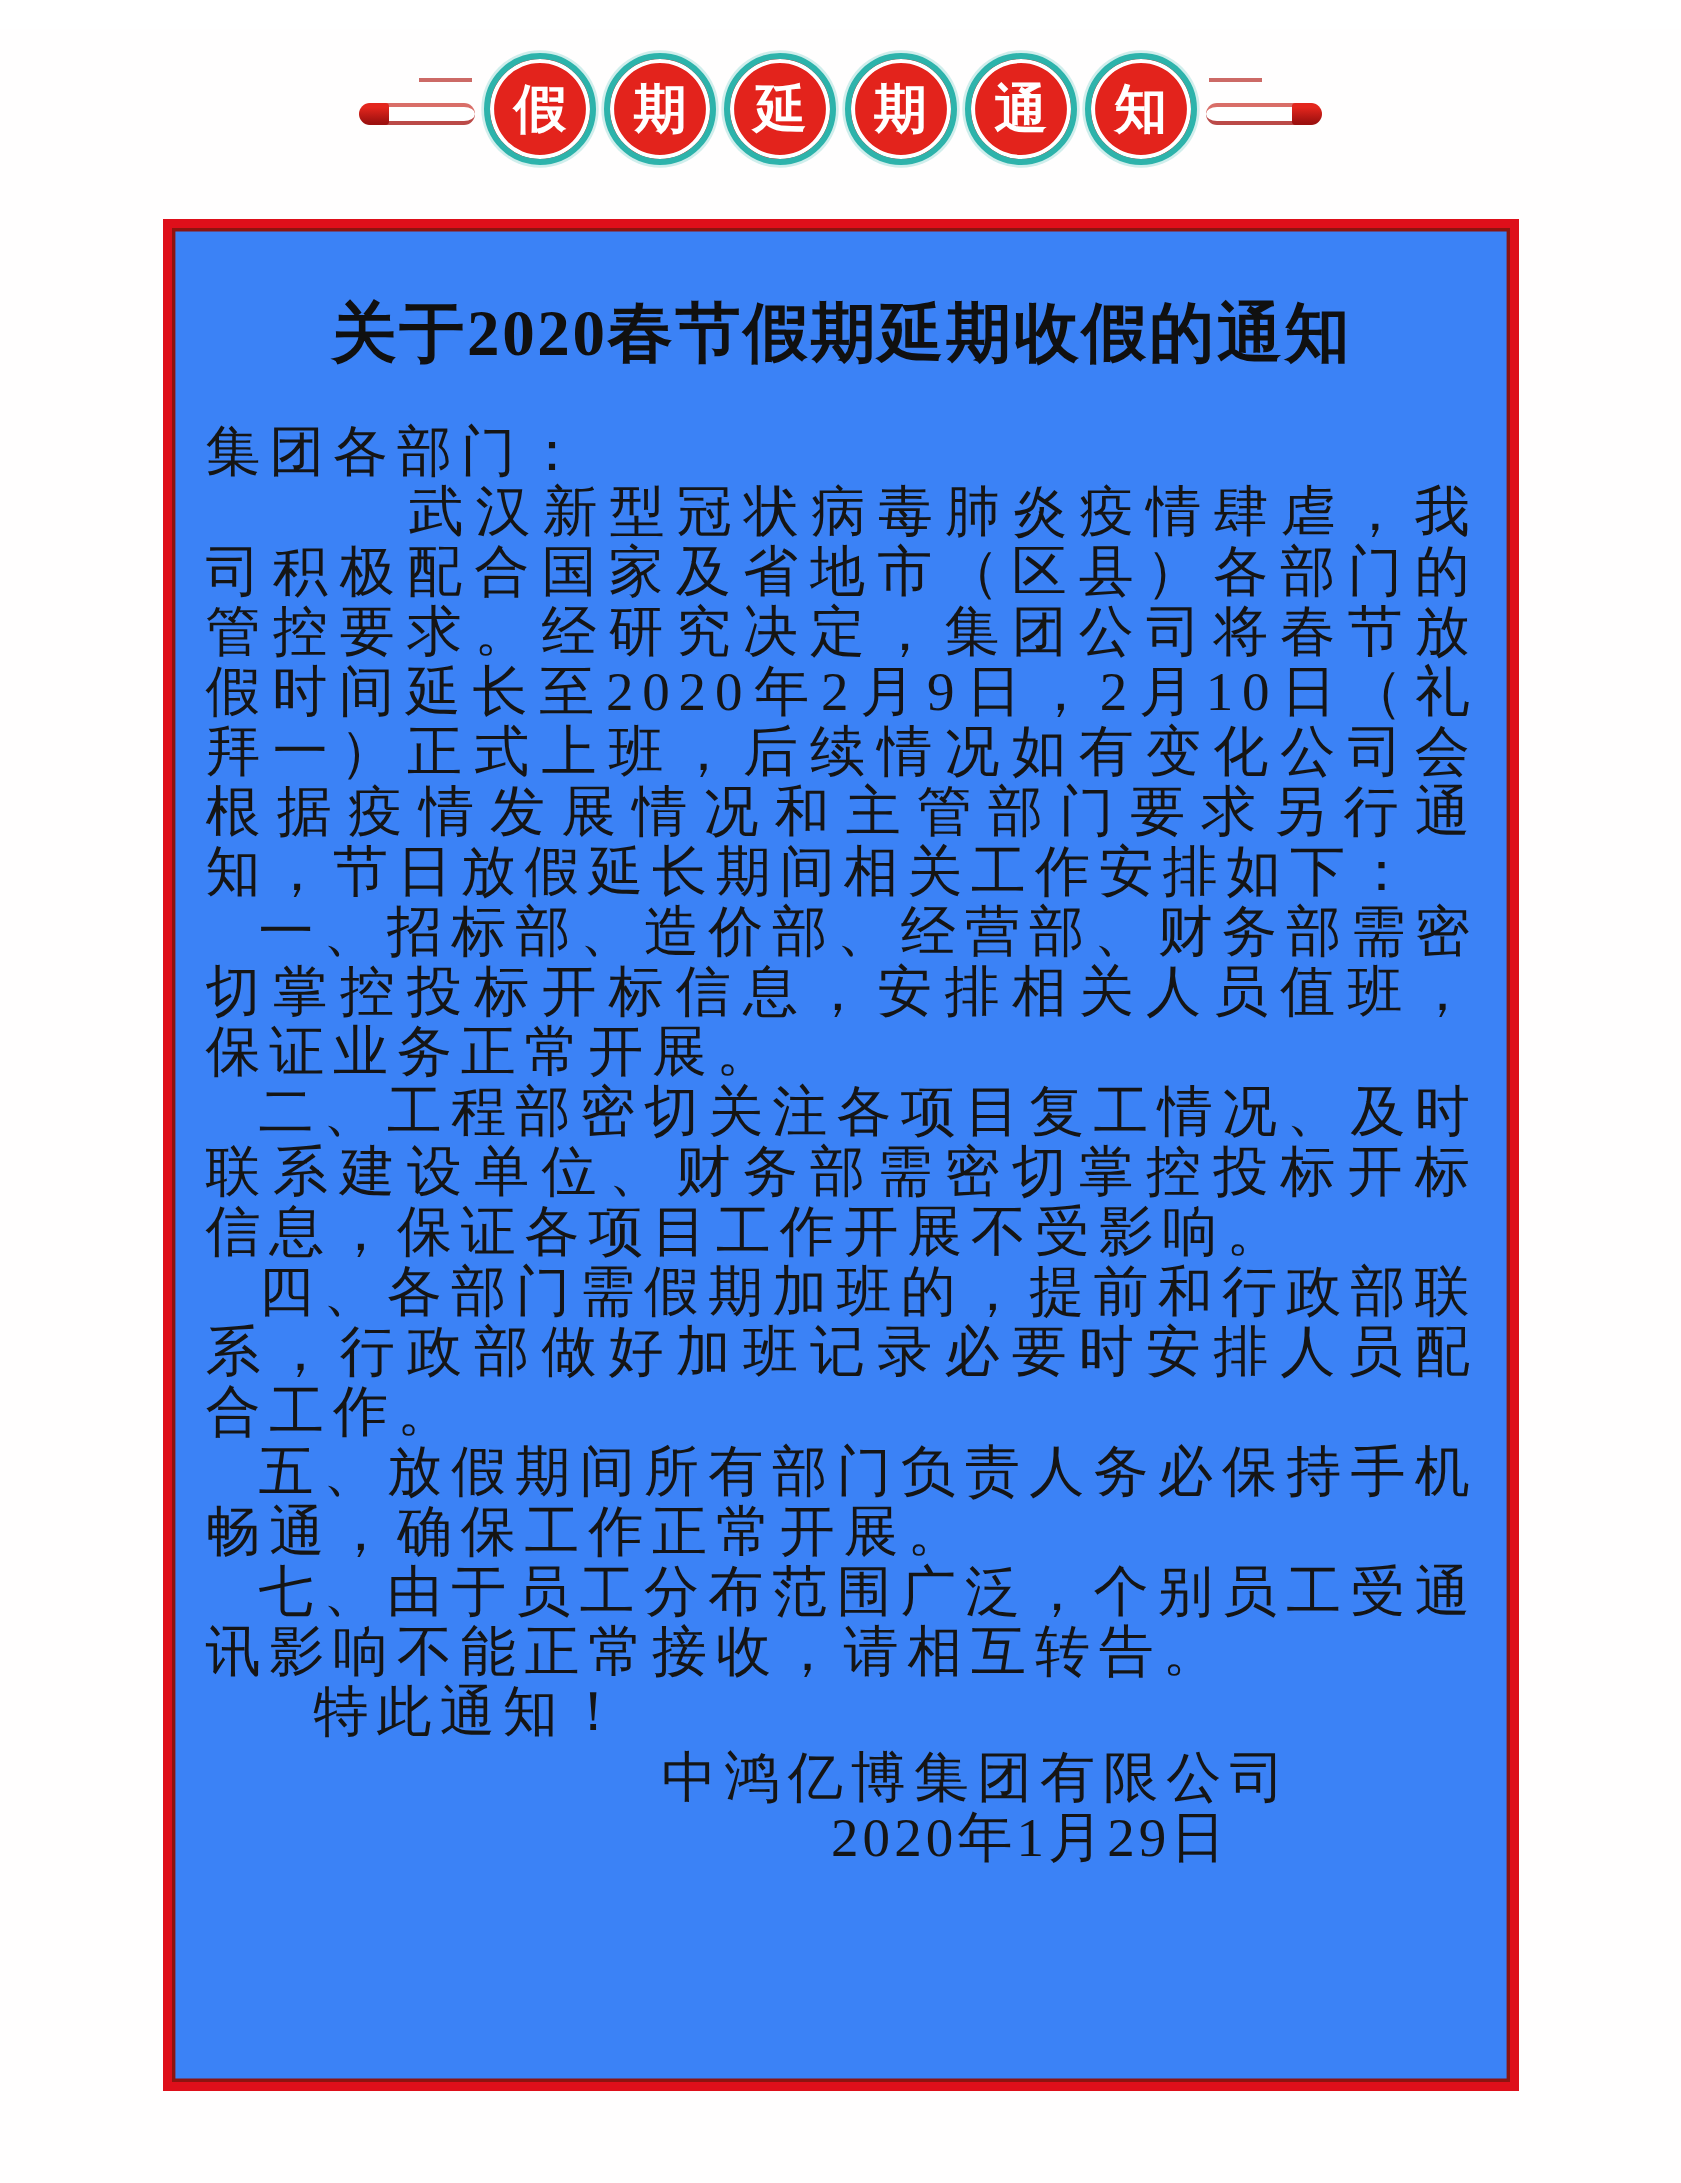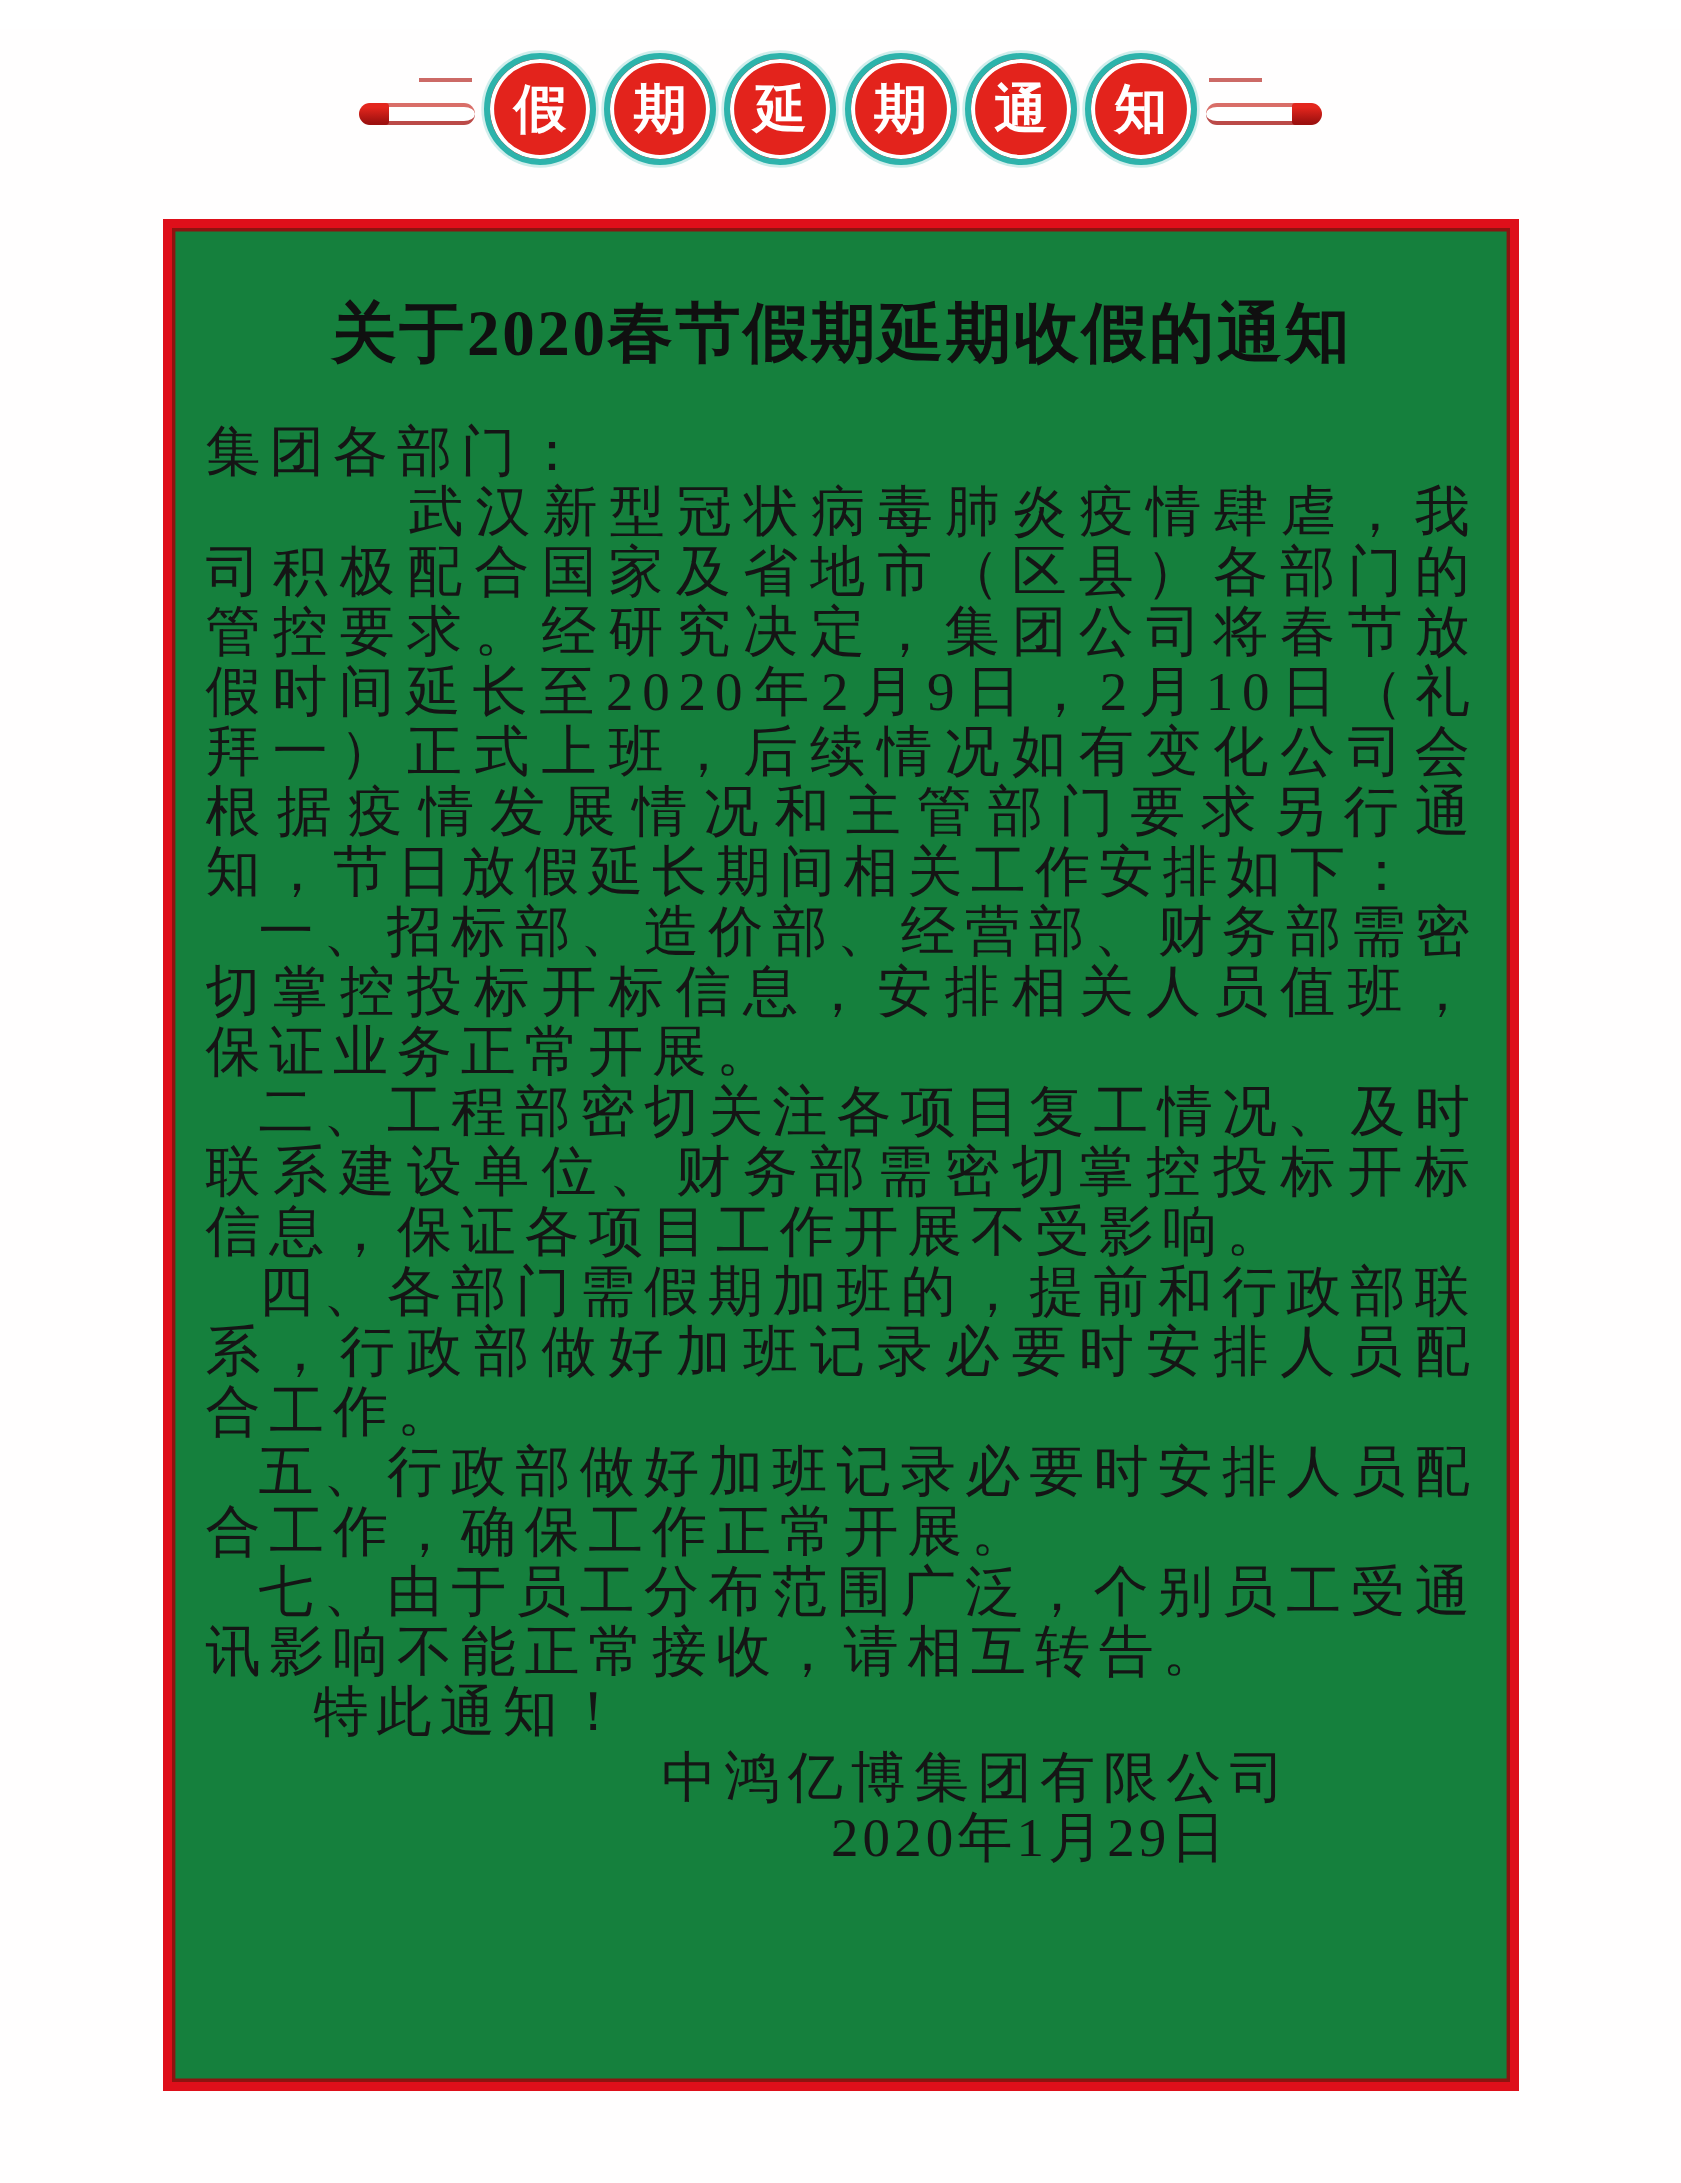--- a/index.html
+++ b/index.html
@@ -47,21 +47,21 @@
     background: linear-gradient(180deg, #e3261d 20%, #9d100f 90%);
   }
   .deco-left .deco-cap { left: -1.4px; border-radius: 11px 3.4px 3.4px 11px; }
   .deco-right .deco-cap { right: -1.4px; border-radius: 3.4px 11px 11px 3.4px; }
 
   
   .notice-box {
     box-sizing: border-box;
     width: 1356px; height: 1872px;
     margin: 30px auto 0;
-    background: #15803d;
+    background: #3b82f6;
     border: 9.5px solid #de0f1a;
     box-shadow: inset 0 0 0 3.4px #8c1410;
     padding: 31px 31px 0 34px;
   }
   .title {
     margin: 30px 0 0; text-align: center;
     font-size: 65px; font-weight: bold; letter-spacing: 2.7px;
     color: #101010;
   }
   .body {
@@ -118,21 +118,21 @@
   </div>
 
   <div class="notice-box">
     <h1 class="title">关于2020春节假期延期收假的通知</h1>
     <div class="body">
       <p class="salutation">集团各部门：</p>
       <p class="intro">武汉新型冠状病毒肺炎疫情肆虐，我司积极配合国家及省地市（区县）各部门的管控要求。经研究决定，集团公司将春节放假时间延长至2020年2月9日，2月10日（礼拜一）正式上班，后续情况如有变化公司会根据疫情发展情况和主管部门要求另行通知，节日放假延长期间相关工作安排如下：</p>
       <p class="item">一、招标部、造价部、经营部、财务部需密切掌控投标开标信息，安排相关人员值班，保证业务正常开展。</p>
       <p class="item">二、工程部密切关注各项目复工情况、及时联系建设单位、财务部需密切掌控投标开标信息，保证各项目工作开展不受影响。</p>
       <p class="item">四、各部门需假期加班的，提前和行政部联系，行政部做好加班记录必要时安排人员配合工作。</p>
-      <p class="item">五、行政部做好加班记录必要时安排人员配合工作，确保工作正常开展。</p>
+      <p class="item">五、放假期间所有部门负责人务必保持手机畅通，确保工作正常开展。</p>
       <p class="item">七、由于员工分布范围广泛，个别员工受通讯影响不能正常接收，请相互转告。</p>
       <p class="closing">特此通知！</p>
       <div class="signature">
         <p class="company">中鸿亿博集团有限公司</p>
         <p class="date">2020年1月29日</p>
       </div>
     </div>
   </div>
 
 </div>

